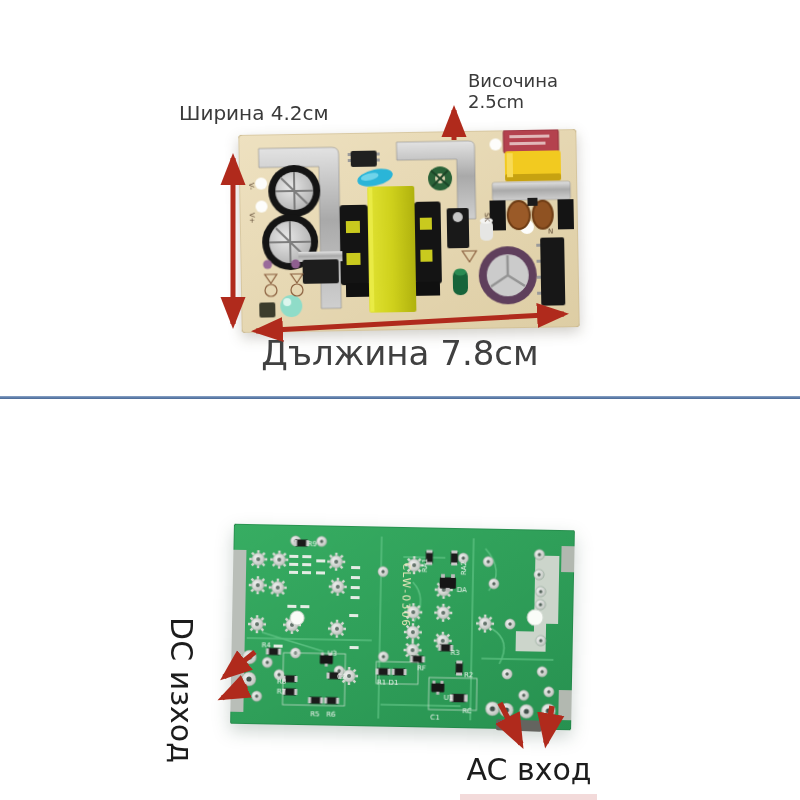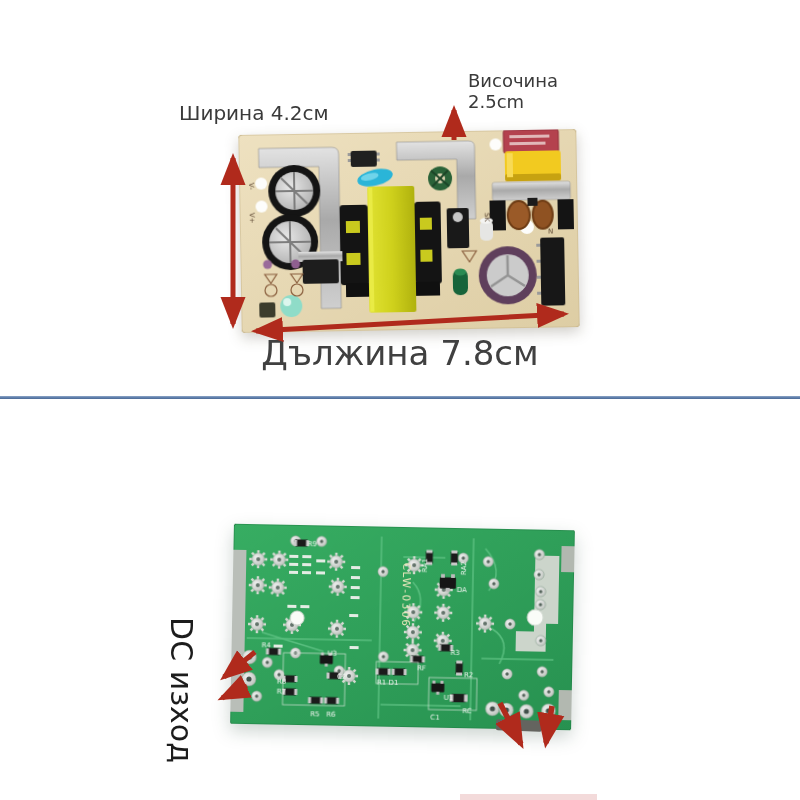--- a/index.html
+++ b/index.html
@@ -354,20 +354,21 @@
       <text x="219" y="127">R3</text>
       <text x="233" y="149">R2</text>
       <text x="232" y="185">RC</text>
     </g>
     <text text-anchor="middle" transform="rotate(90 170 68)" x="170" y="68" font-size="10.5" letter-spacing="1.5" fill="#eae7bd">CLW-0306</text>
   </svg>
 
   <div class="abs ac-bar"></div>
 
   <div class="abs dc-label">DC изход</div>
+  <div class="abs ac-label">AC вход</div>
 
   <div class="abs pink-strip"></div>
 
   <svg class="abs arrows" width="800" height="800" viewBox="0 0 800 800">
     <defs>
       <marker id="ah" markerWidth="6.5" markerHeight="6" refX="5.4" refY="3" orient="auto-start-reverse" markerUnits="strokeWidth">
         <path d="M0,0.5 L6.4,3 L0,5.5 Z" fill="#b02a1c"></path>
       </marker>
     </defs>
     <g stroke="#b02a1c" stroke-width="5" fill="none">

